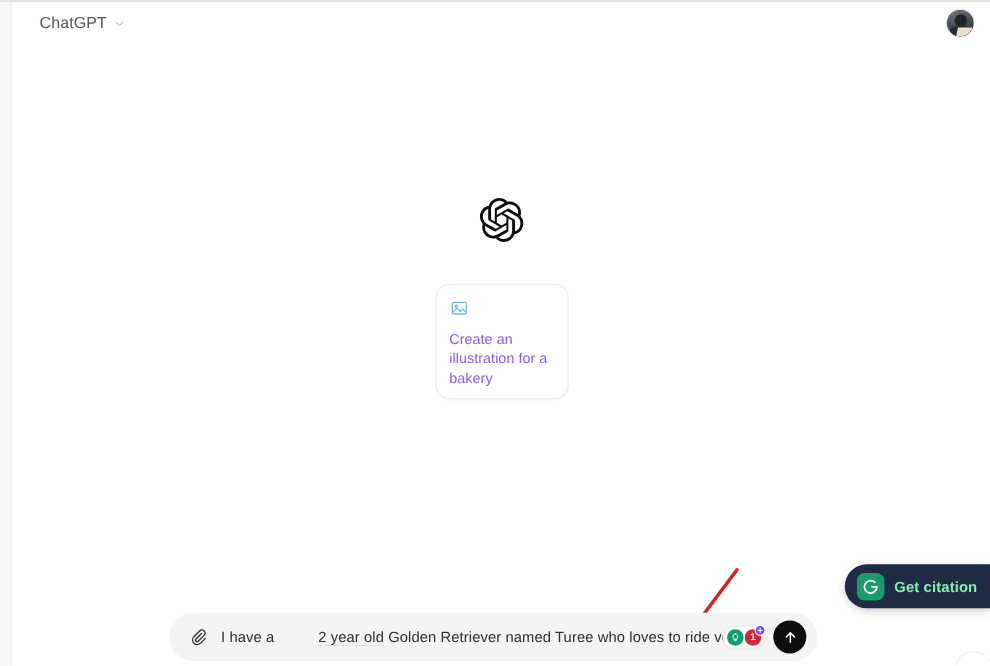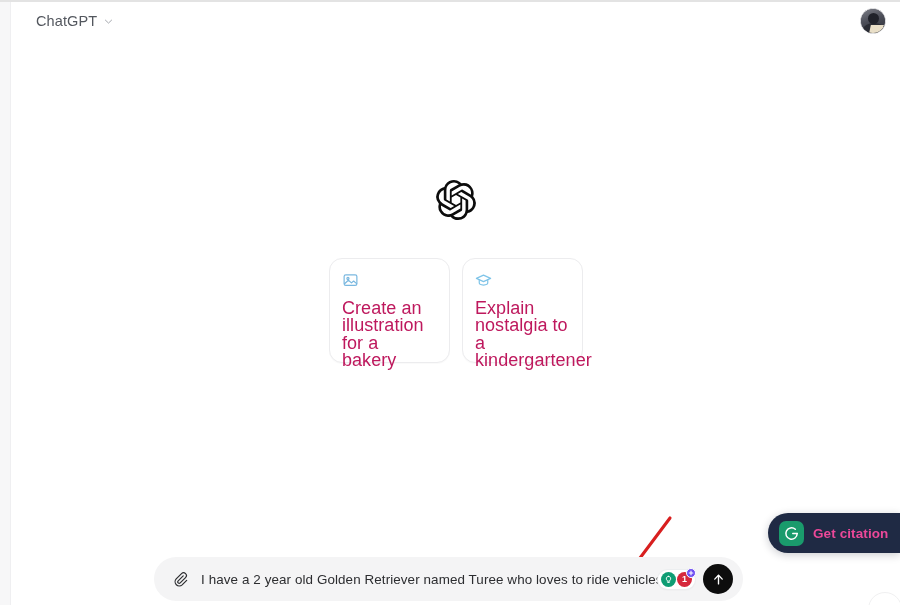--- a/index.html
+++ b/index.html
@@ -150,23 +150,23 @@
     box-shadow: 0 1px 1px rgba(16,17,19,.025);
   }
 
   .card-icon {
     width: 17px; height: 17px;
     margin-bottom: 11px;
     flex: none;
   }
 
   .card-label {
-    font-size: 18px;
+    font-size: 13px;
     line-height: 17.5px;
-    color: #be185d;
+    color: #8b5cf6;
     letter-spacing: .05px;
   }
 
   
   .citation-btn {
     position: absolute;
     left: 756px;
     top: 511px;
     width: 132px;
     height: 40px;
@@ -186,21 +186,21 @@
     background: #1a9b6c;
     display: flex;
     align-items: center;
     justify-content: center;
     flex: none;
   }
 
   .citation-label {
     font-size: 13.5px;
     font-weight: bold;
-    color: #ec4899;
+    color: #86efac;
     letter-spacing: .1px;
   }
 
   
   .annotation-arrow {
     position: absolute;
     left: 606px;
     top: 512px;
     width: 60px;
     height: 70px;
@@ -242,20 +242,21 @@
     white-space: nowrap;
     overflow: hidden;
     cursor: text;
   }
 
   .misspell {
     text-decoration: underline;
     text-decoration-color: #ef7a8e;
     text-decoration-thickness: 1.6px;
     text-underline-offset: 3px;
+    margin-left: 36px;
   }
 
   
   .assist-badges {
     display: flex;
     align-items: center;
     position: relative;
     flex: none;
     margin-right: 8px;
     cursor: pointer;
@@ -368,27 +369,20 @@
       <div class="card">
         <svg class="card-icon" viewBox="0 0 24 24" fill="none" stroke="#7ab8e0" stroke-width="1.7" stroke-linecap="round" stroke-linejoin="round">
           <rect x="3" y="4" width="18" height="15" rx="2.4"></rect>
           <circle cx="8.4" cy="9.2" r="1.5"></circle>
           <path d="M3.6 16.6 L9 11.6 L13.4 15.4 L16.4 12.8 L20.6 16.4"></path>
         </svg>
         <div class="card-label">Create an illustration for a bakery</div>
       </div>
 
 
-      <div class="card">
-        <svg class="card-icon" viewBox="0 0 24 24" fill="none" stroke="#7fc4e8" stroke-width="1.7" stroke-linecap="round" stroke-linejoin="round">
-          <path d="M12 4.4 L22 9 L12 13.6 L2 9Z"></path>
-          <path d="M6 11.1 v4.2 c0 1.7 2.7 3.1 6 3.1 s6-1.4 6-3.1 v-4.2"></path>
-        </svg>
-        <div class="card-label">Explain nostalgia to a kindergartener</div>
-      </div>
 
 
     </div>
   </div>
 
   <div class="citation-btn">
     <div class="citation-logo">
       <svg viewBox="0 0 24 24" width="17" height="17" fill="none" stroke="#ffffff" stroke-width="2.1" stroke-linecap="round">
         <path d="M20 12 A8 8 0 1 1 17.4 6.1"></path>
         <path d="M20 12 h-6.2"></path>

